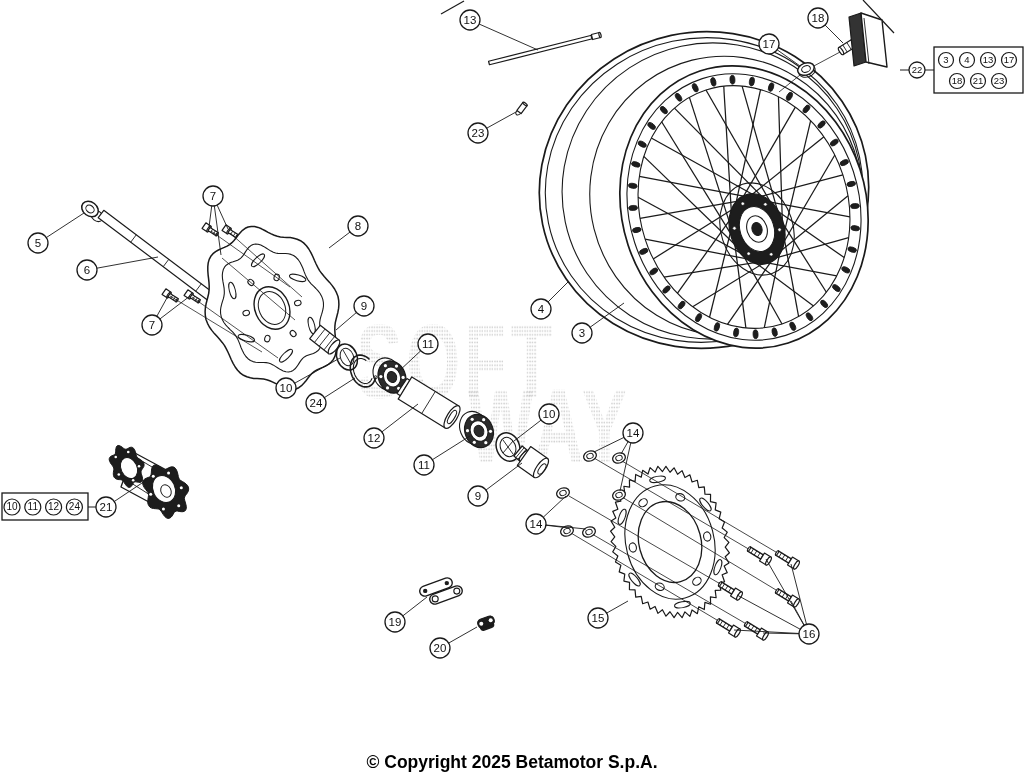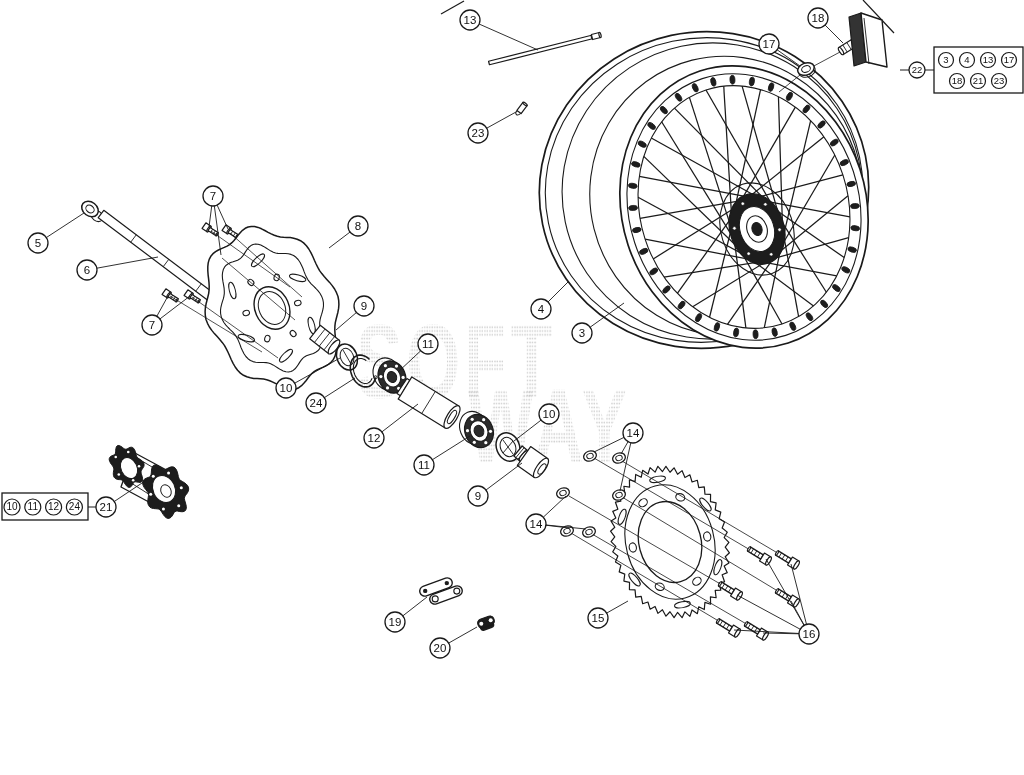--- a/index.html
+++ b/index.html
@@ -586,13 +586,14 @@
             <circle cx="978" cy="81" r="7.5" fill="#fff" stroke="#1a1a1a" stroke-width="1.2"></circle>
             <text x="978" y="84.4" class="co" font-size="9.5">21</text>
           </g>
           <g>
             <circle cx="999" cy="81" r="7.5" fill="#fff" stroke="#1a1a1a" stroke-width="1.2"></circle>
             <text x="999" y="84.4" class="co" font-size="9.5">23</text>
           </g>
         </g>
       </g>
   </svg>
+  <div class="copyright">© Copyright 2025 Betamotor S.p.A.</div>
 </div>
 
 </body></html>

